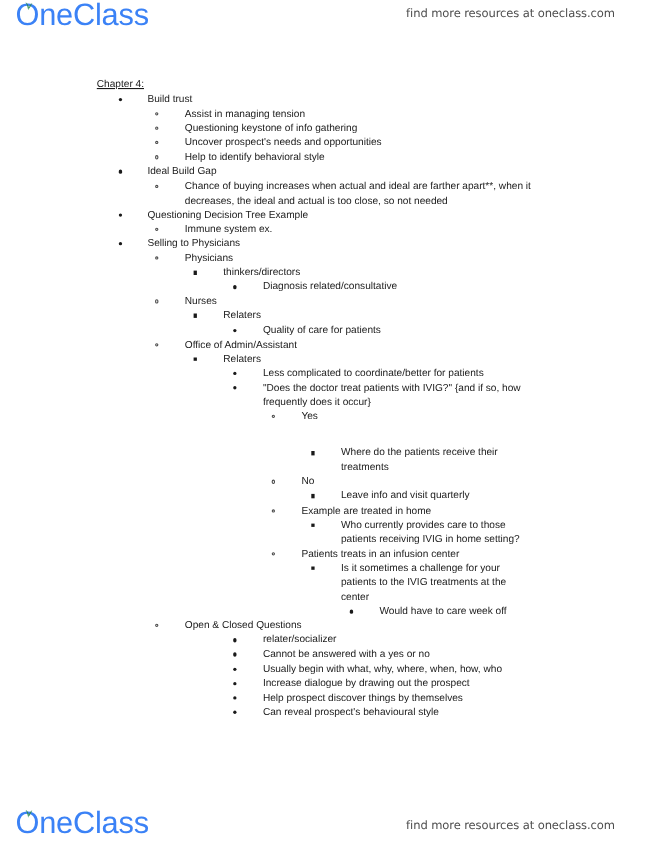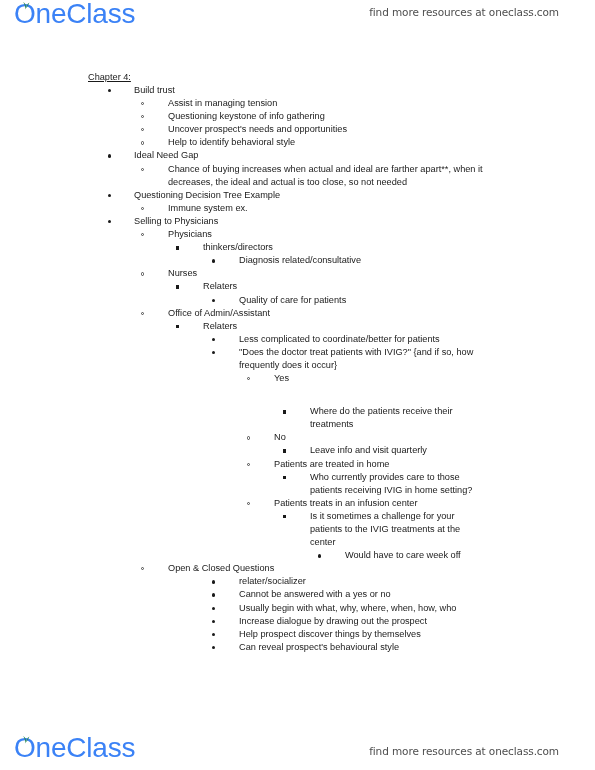--- a/index.html
+++ b/index.html
@@ -208,21 +208,21 @@
       <li class="outline-item lvl2">
         <span class="bullet bullet-circle"></span>
         <span class="item-text">Uncover prospect's needs and opportunities</span>
       </li>
       <li class="outline-item lvl2">
         <span class="bullet bullet-circle"></span>
         <span class="item-text">Help to identify behavioral style</span>
       </li>
       <li class="outline-item lvl1">
         <span class="bullet bullet-disc"></span>
-        <span class="item-text">Ideal Need Gap</span>
+        <span class="item-text">Ideal Build Gap</span>
       </li>
       <li class="outline-item lvl2 wrap-a">
         <span class="bullet bullet-circle"></span>
         <span class="item-text">Chance of buying increases when actual and ideal are farther apart**, when it decreases, the ideal and actual is too close, so not needed</span>
       </li>
       <li class="outline-item lvl1">
         <span class="bullet bullet-disc"></span>
         <span class="item-text">Questioning Decision Tree Example</span>
       </li>
       <li class="outline-item lvl2">
@@ -284,21 +284,21 @@
       <li class="outline-item lvl5">
         <span class="bullet bullet-circle"></span>
         <span class="item-text">No</span>
       </li>
       <li class="outline-item lvl6">
         <span class="bullet bullet-square"></span>
         <span class="item-text">Leave info and visit quarterly</span>
       </li>
       <li class="outline-item lvl5">
         <span class="bullet bullet-circle"></span>
-        <span class="item-text">Patients are treated in home</span>
+        <span class="item-text">Example are treated in home</span>
       </li>
       <li class="outline-item lvl6 wrap-d">
         <span class="bullet bullet-square"></span>
         <span class="item-text">Who currently provides care to those patients receiving IVIG in home setting?</span>
       </li>
       <li class="outline-item lvl5">
         <span class="bullet bullet-circle"></span>
         <span class="item-text">Patients treats in an infusion center</span>
       </li>
       <li class="outline-item lvl6 wrap-e">

